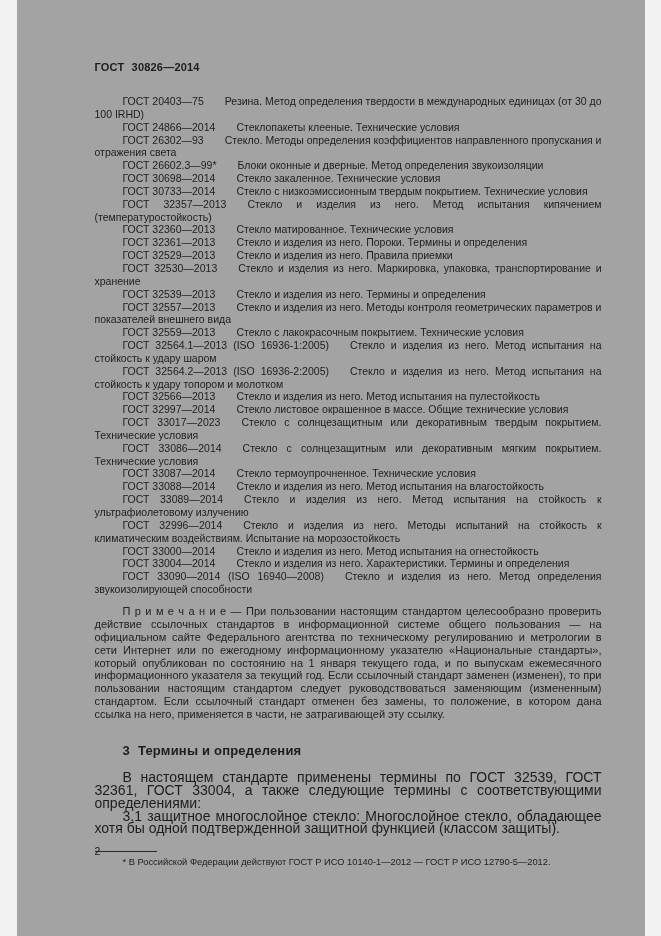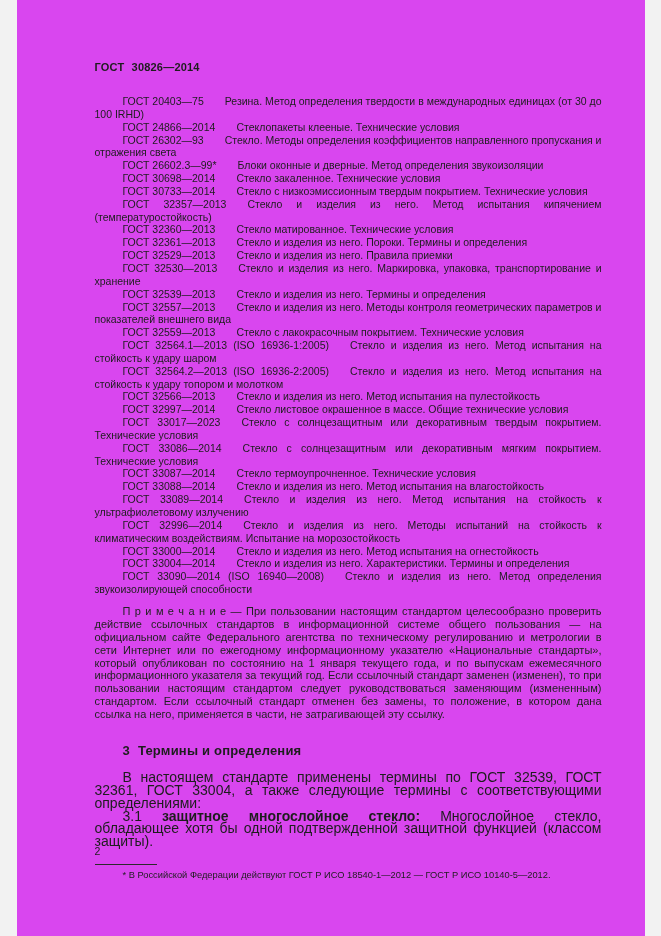--- a/index.html
+++ b/index.html
@@ -1,20 +1,20 @@
 <!DOCTYPE html>
 <html lang="ru"><head>
 <meta charset="utf-8">
 <style>
   html, body { margin:0; padding:0; }
   body { background:#f2f2f2; font-family:"Liberation Sans", sans-serif; }
   .page {
     position:relative;
     width:628px; height:936px;
-    background:#d946ef;
+    background:#a3a3a3;
     color:#1d1d1d;
     overflow:hidden;
     margin:0 auto;
   }
   .content {
     position:absolute;
     left:78px; top:61px;
     width:507px;
   }
   .doc-header {
@@ -48,21 +48,21 @@
     letter-spacing:0.2px;
   }
   .hgap { display:inline-block; width:8px; }
   .para {
     margin:0;
     font-size:14px;
     line-height:12.85px;
     text-align:justify;
     text-indent:28px;
   }
-  .term-name { font-weight:bold; }
+  .term-name { font-weight:normal; }
   .footnote-block { margin-top:16px; }
   .footnote-rule {
     width:62px;
     height:0;
     border-top:1px solid #2a2a2a;
     margin:0 0 4px 0;
   }
   .footnote {
     margin:0;
     font-size:9.3px;
@@ -144,19 +144,19 @@
     <p class="note"><span class="note-label">П р и м е ч а н и е</span> <span>— При пользовании настоящим стандартом целесообразно проверить действие ссылочных стандартов в информационной системе общего пользования — на официальном сайте Федерального агентства по техническому регулированию и метрологии в сети Интернет или по ежегодному информационному указателю «Национальные стандарты», который опубликован по состоянию на 1 января текущего года, и по выпускам ежемесячного информационного указателя за текущий год. Если ссылочный стандарт заменен (изменен), то при пользовании настоящим стандартом следует руководствоваться заменяющим (измененным) стандартом. Если ссылочный стандарт отменен без замены, то положение, в котором дана ссылка на него, применяется в части, не затрагивающей эту ссылку.</span></p>
 
     <h2 class="section-heading"><span>3</span><span class="hgap"></span><span>Термины и определения</span></h2>
 
     <p class="para">В настоящем стандарте применены термины по ГОСТ 32539, ГОСТ 32361, ГОСТ 33004, а также следующие термины с соответствующими определениями:</p>
 
     <p class="para"><span>3.1</span> <span class="term-name">защитное многослойное стекло:</span> <span>Многослойное стекло, обладающее хотя бы одной подтвержденной защитной функцией (классом защиты).</span></p>
 
     <div class="footnote-block">
       <div class="footnote-rule"></div>
-      <p class="footnote">* В Российской Федерации действуют ГОСТ Р ИСО 18540-1—2012 — ГОСТ Р ИСО 10140-5—2012.</p>
+      <p class="footnote">* В Российской Федерации действуют ГОСТ Р ИСО 10140-1—2012 — ГОСТ Р ИСО 12790-5—2012.</p>
     </div>
 
   </div>
 
   <div class="page-number">2</div>
 </div>
 
 </body></html>

